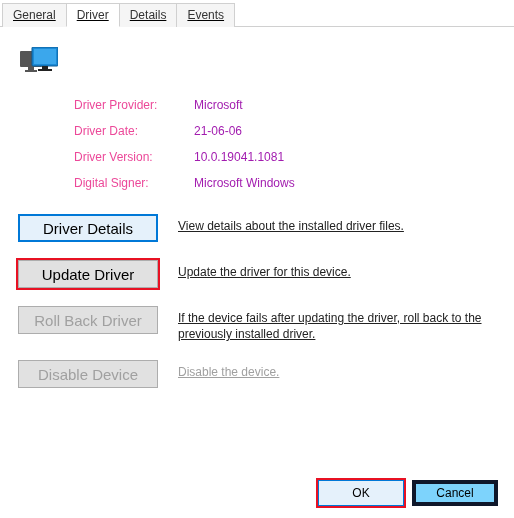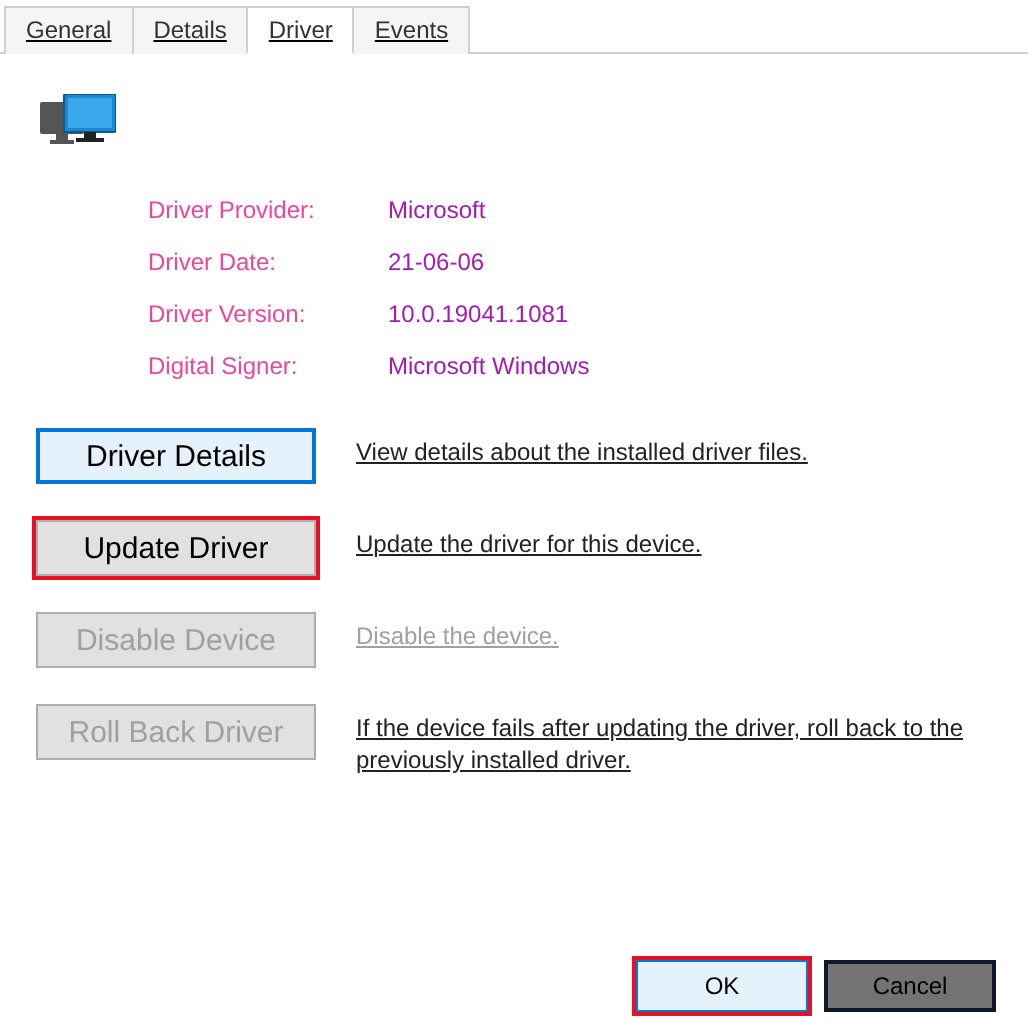--- a/index.html
+++ b/index.html
@@ -16,30 +16,30 @@
     .info-label { width: 120px; color: #ec4899; }
     .info-value { color: #a21caf; }
     .btn-row { display: flex; align-items: flex-start; margin-bottom: 18px; }
     .btn { width: 140px; height: 28px; border: 1px solid #adadad; background: #e1e1e1; font-family: inherit; font-size: 15px; cursor: pointer; flex-shrink: 0; }
     .btn:disabled { color: #a0a0a0; cursor: default; }
     .btn.focus { border: 2px solid #0078d7; background: #e5f1fb; }
     .btn-desc { margin-left: 20px; color: #222; line-height: 1.35; padding-top: 4px; text-decoration: underline; }
     .btn-desc.disabled { color: #a0a0a0; }
     .highlight-red { outline: 2px solid #e81123; outline-offset: 0; }
     .footer { position: absolute; bottom: 12px; right: 16px; display: flex; gap: 8px; }
-    .fbtn { width: 86px; height: 26px; border: 2px solid #0f172a; background: #737373; font-family: inherit; font-size: 12px; cursor: pointer; }
+    .fbtn { width: 86px; height: 26px; border: 4px solid #0f172a; background: #7dd3fc; font-family: inherit; font-size: 12px; cursor: pointer; }
     .fbtn.primary { background: #e5f1fb; border: 1px solid #0078d7; }
   </style>
 </head>
 <body>
 
 <div class="tabstrip">
   <div class="tab inactive">General</div>
+  <div class="tab active">Driver</div>
   <div class="tab inactive">Details</div>
-  <div class="tab active">Driver</div>
   <div class="tab inactive">Events</div>
 </div>
 
 <div class="content">
   <div class="iconrow">
     <span class="monitor-icon">
       <svg width="38" height="30" viewBox="0 0 38 30">
         <rect x="0" y="4" width="22" height="16" fill="#555" rx="1"></rect>
         <rect x="8" y="20" width="6" height="3" fill="#555"></rect>
         <rect x="5" y="23" width="12" height="2" fill="#555"></rect>
@@ -74,27 +74,27 @@
     <button class="btn focus">Driver Details</button>
     <div class="btn-desc">View details about the installed driver files.</div>
   </div>
 
   <div class="btn-row">
     <button class="btn highlight-red">Update Driver</button>
     <div class="btn-desc">Update the driver for this device.</div>
   </div>
 
   <div class="btn-row">
-    <button class="btn" disabled="">Disable Device</button>
-    <div class="btn-desc disabled">Disable the device.</div>
+    <button class="btn" disabled="">Roll Back Driver</button>
+    <div class="btn-desc">If the device fails after updating the driver, roll back to the previously installed driver.</div>
   </div>
 
   <div class="btn-row">
-    <button class="btn" disabled="">Roll Back Driver</button>
-    <div class="btn-desc">If the device fails after updating the driver, roll back to the previously installed driver.</div>
+    <button class="btn" disabled="">Disable Device</button>
+    <div class="btn-desc disabled">Disable the device.</div>
   </div>
 
 </div>
 
 <div class="footer">
   <button class="fbtn primary highlight-red">OK</button>
   <button class="fbtn">Cancel</button>
 </div>
 
 </body></html>

